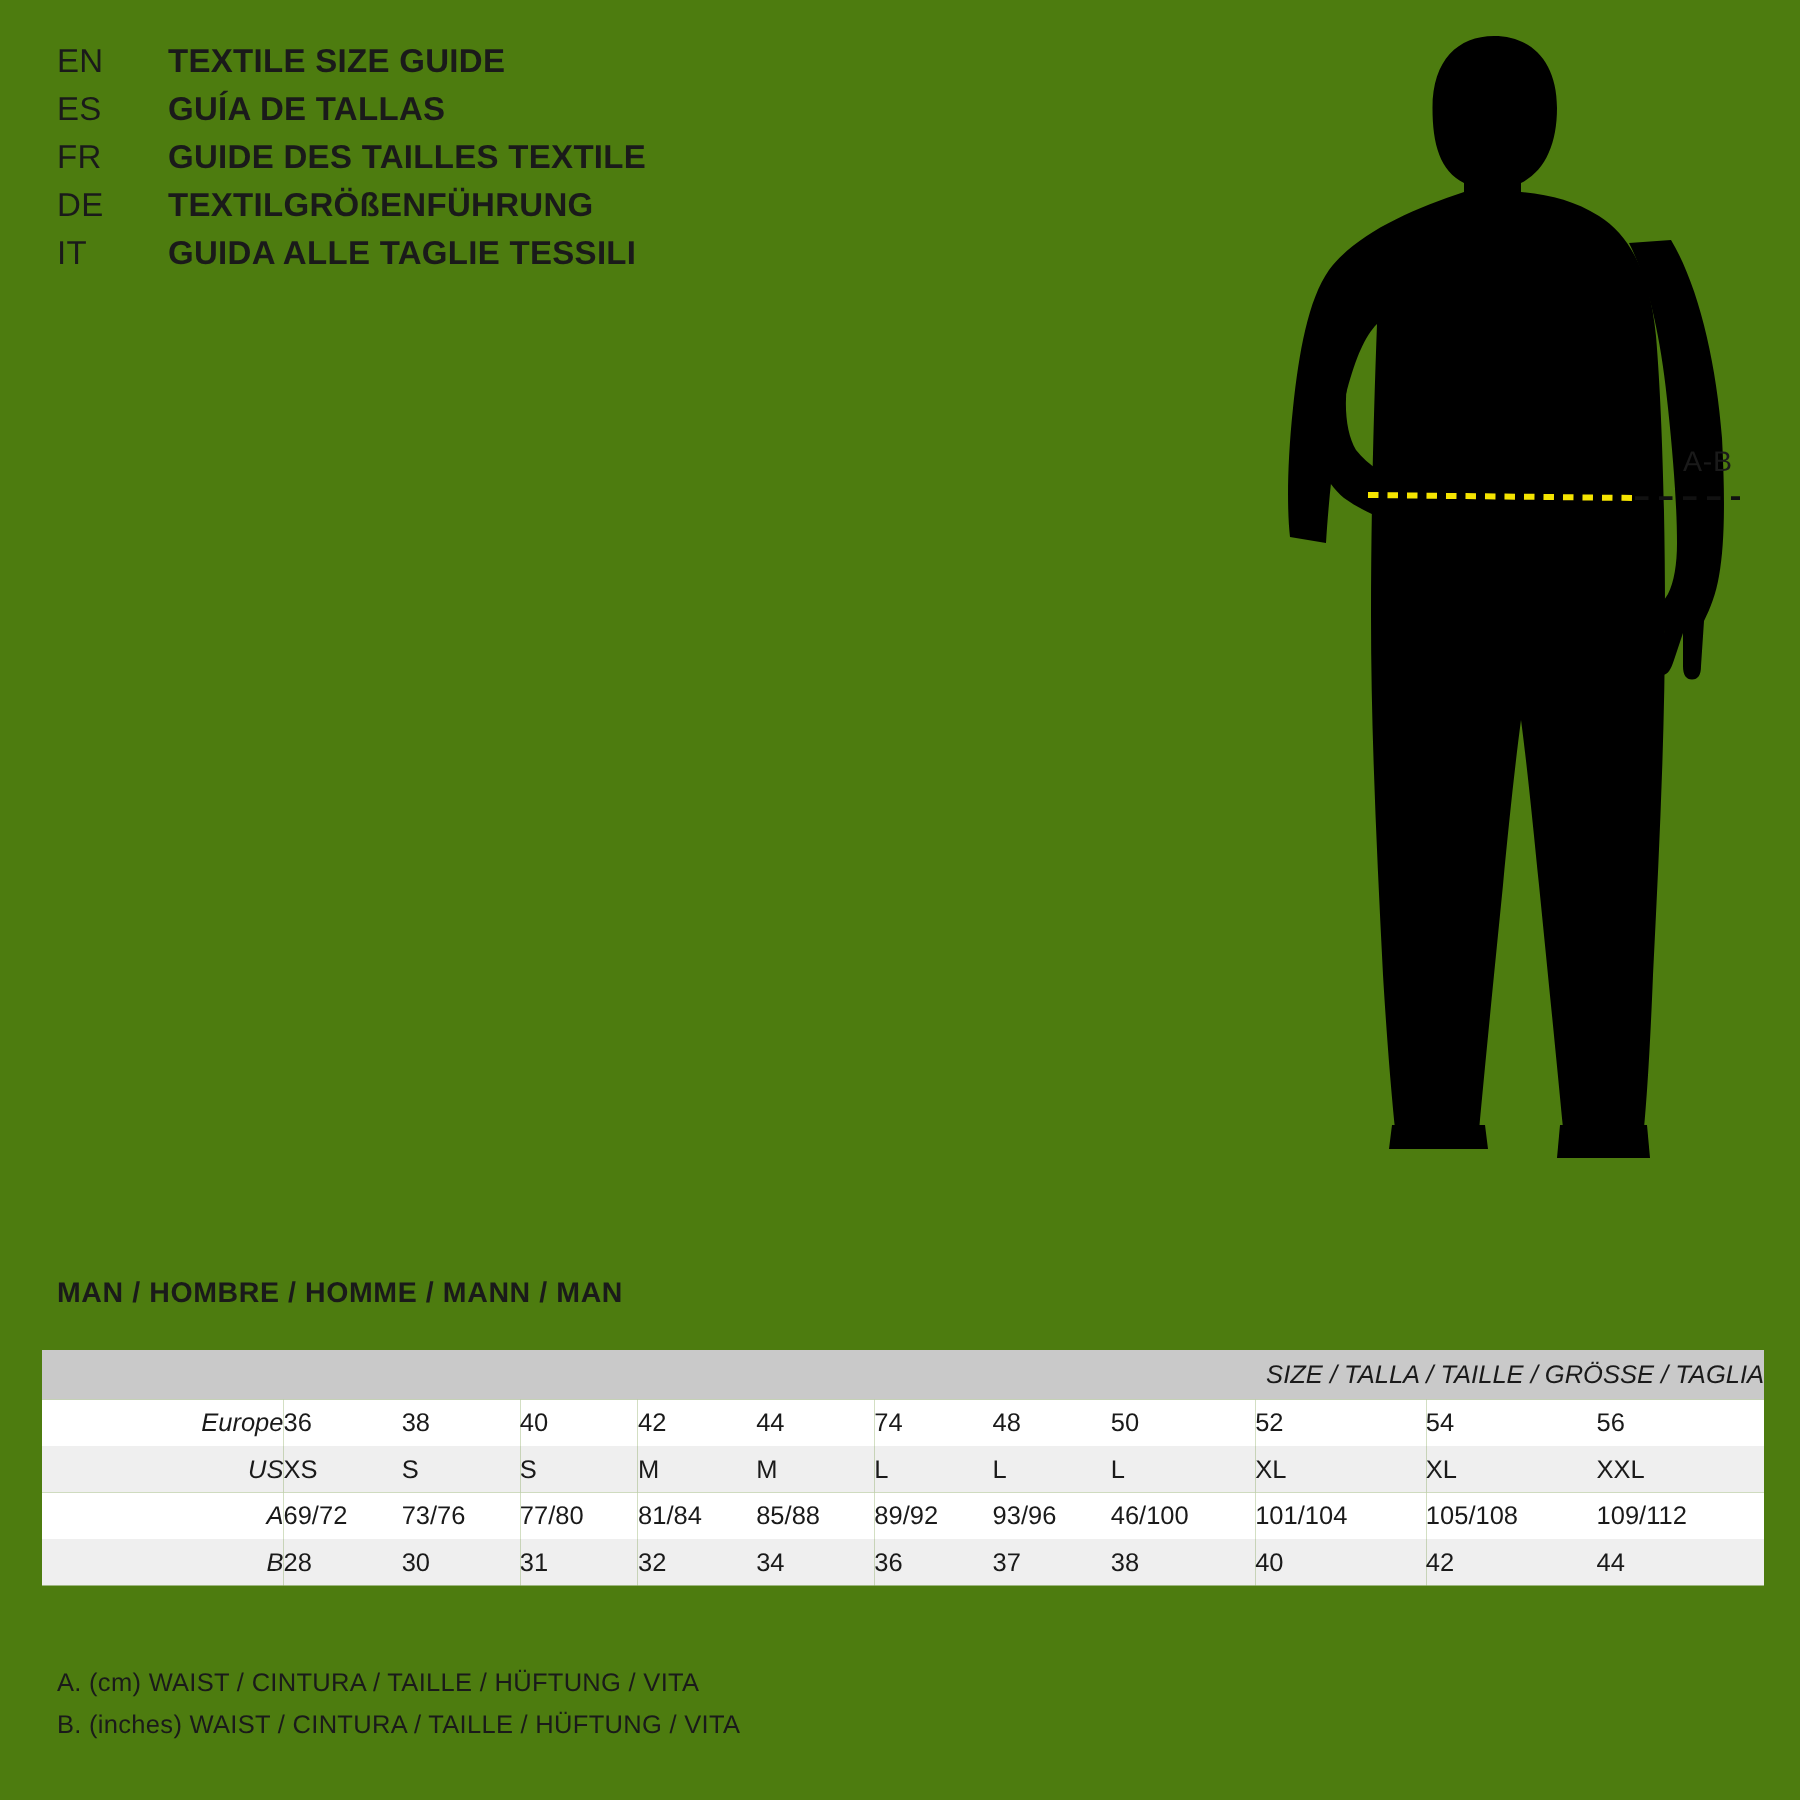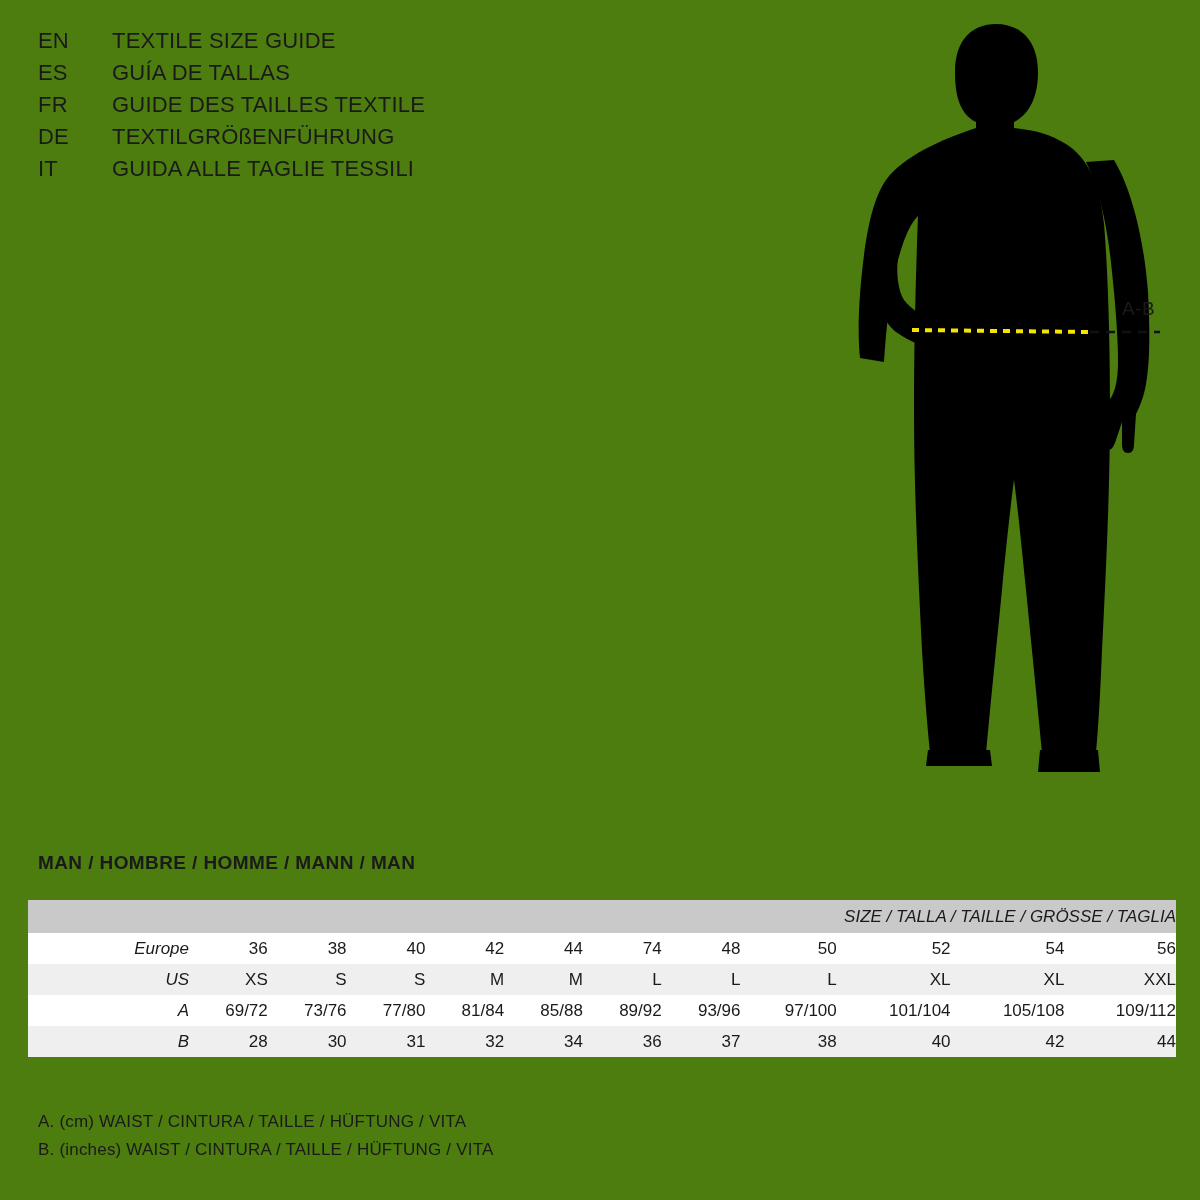--- a/index.html
+++ b/index.html
@@ -34,20 +34,21 @@
     letter-spacing: 0.2px;
   }
   .lang-code {
     width: 74px;
     flex: 0 0 74px;
     color: #1a1a1a;
   }
   .lang-text {
     color: #1a1a1a;
     white-space: nowrap;
+    font-weight: bold;
   }
   .garment-title {
     position: absolute;
     left: 38px;
     top: 222px;
     font-size: 23px;
     font-weight: bold;
     letter-spacing: 0.3px;
     white-space: nowrap;
   }
@@ -86,21 +87,21 @@
     position: absolute;
     left: 28px;
     top: 900px;
     width: 1148px;
     border-collapse: collapse;
     font-size: 17px;
   }
   .size-table td, .size-table th {
     padding: 0;
     height: 31px;
-    text-align: right;
+    text-align: left;
     font-weight: normal;
     color: #1a1a1a;
     border: none;
   }
   .size-table .rowlabel {
     text-align: right;
     padding-left: 1px;
     width: 160px;
     font-style: italic;
   }
@@ -262,21 +263,21 @@
       </tr>
       <tr class="band-white">
         <td class="rowlabel">A</td>
         <td>69/72</td>
         <td>73/76</td>
         <td>77/80</td>
         <td>81/84</td>
         <td>85/88</td>
         <td>89/92</td>
         <td>93/96</td>
-        <td>97/100</td>
+        <td>46/100</td>
         <td>101/104</td>
         <td>105/108</td>
         <td>109/112</td>
       </tr>
       <tr class="band-light">
         <td class="rowlabel">B</td>
         <td>28</td>
         <td>30</td>
         <td>31</td>
         <td>32</td>

